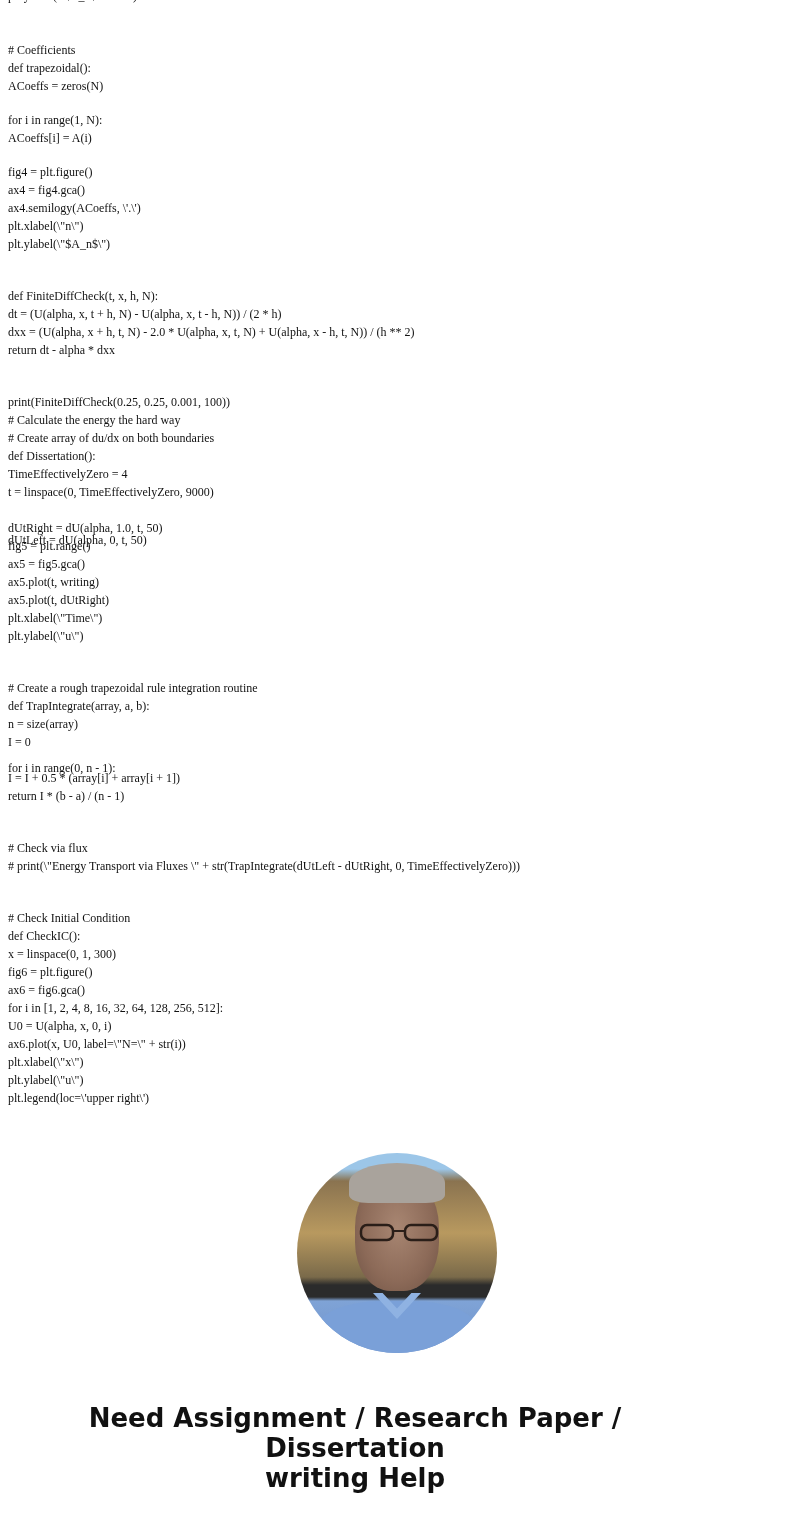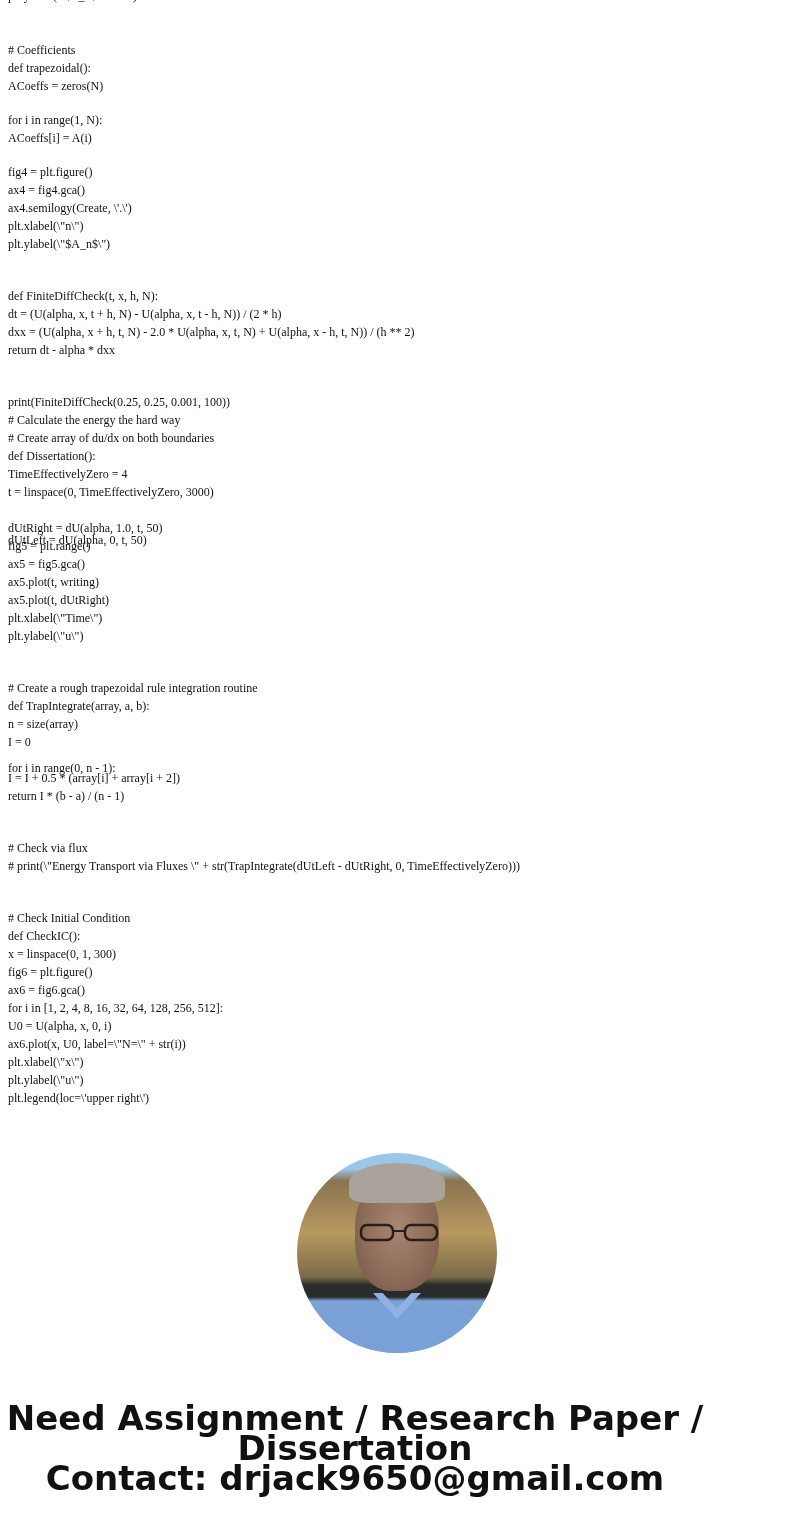--- a/index.html
+++ b/index.html
@@ -29,63 +29,63 @@
   .avatar .shirt {
     position:absolute; left:20px; top:148px; width:160px; height:70px;
     border-radius:40% 40% 0 0; background:#7aa0d8;
   }
   .avatar .collar {
     position:absolute; left:76px; top:140px; width:48px; height:26px;
     background:#8fb2e2; clip-path: polygon(0 0, 50% 100%, 100% 0, 80% 0, 50% 60%, 20% 0);
   }
   .promo {
     position:absolute; left:0; top:1403px; width:710px; text-align:center;
-    font-family:"DejaVu Sans", sans-serif; font-weight:bold; font-size:34px; line-height:30px;
+    font-family:"DejaVu Sans", sans-serif; font-weight:bold; font-size:26px; line-height:30px;
     color:#111111;
   }
 </style>
 </head>
 <body>
 
 <div>
   <div class="code-line" style="top:-13px">plt.ylabel(\"$L_2$ Error\")</div>
   <div class="code-line" style="top:41px"># Coefficients</div>
   <div class="code-line" style="top:59px">def trapezoidal():</div>
   <div class="code-line" style="top:77px">ACoeffs = zeros(N)</div>
   <div class="code-line" style="top:111px">for i in range(1, N):</div>
   <div class="code-line" style="top:129px">ACoeffs[i] = A(i)</div>
   <div class="code-line" style="top:163px">fig4 = plt.figure()</div>
   <div class="code-line" style="top:181px">ax4 = fig4.gca()</div>
-  <div class="code-line" style="top:199px">ax4.semilogy(Create, \'.\')</div>
+  <div class="code-line" style="top:199px">ax4.semilogy(ACoeffs, \'.\')</div>
   <div class="code-line" style="top:217px">plt.xlabel(\"n\")</div>
   <div class="code-line" style="top:235px">plt.ylabel(\"$A_n$\")</div>
   <div class="code-line" style="top:287px">def FiniteDiffCheck(t, x, h, N):</div>
   <div class="code-line" style="top:305px">dt = (U(alpha, x, t + h, N) - U(alpha, x, t - h, N)) / (2 * h)</div>
   <div class="code-line" style="top:323px">dxx = (U(alpha, x + h, t, N) - 2.0 * U(alpha, x, t, N) + U(alpha, x - h, t, N)) / (h ** 2)</div>
   <div class="code-line" style="top:341px">return dt - alpha * dxx</div>
   <div class="code-line" style="top:393px">print(FiniteDiffCheck(0.25, 0.25, 0.001, 100))</div>
   <div class="code-line" style="top:411px"># Calculate the energy the hard way</div>
   <div class="code-line" style="top:429px"># Create array of du/dx on both boundaries</div>
   <div class="code-line" style="top:447px">def Dissertation():</div>
   <div class="code-line" style="top:465px">TimeEffectivelyZero = 4</div>
-  <div class="code-line" style="top:483px">t = linspace(0, TimeEffectivelyZero, 3000)</div>
+  <div class="code-line" style="top:483px">t = linspace(0, TimeEffectivelyZero, 9000)</div>
   <div class="code-line" style="top:531px">dUtLeft = dU(alpha, 0, t, 50)</div>
   <div class="code-line" style="top:519px">dUtRight = dU(alpha, 1.0, t, 50)</div>
   <div class="code-line" style="top:537px">fig5 = plt.range()</div>
   <div class="code-line" style="top:555px">ax5 = fig5.gca()</div>
   <div class="code-line" style="top:573px">ax5.plot(t, writing)</div>
   <div class="code-line" style="top:591px">ax5.plot(t, dUtRight)</div>
   <div class="code-line" style="top:609px">plt.xlabel(\"Time\")</div>
   <div class="code-line" style="top:627px">plt.ylabel(\"u\")</div>
   <div class="code-line" style="top:679px"># Create a rough trapezoidal rule integration routine</div>
   <div class="code-line" style="top:697px">def TrapIntegrate(array, a, b):</div>
   <div class="code-line" style="top:715px">n = size(array)</div>
   <div class="code-line" style="top:733px">I = 0</div>
   <div class="code-line" style="top:759px">for i in range(0, n - 1):</div>
-  <div class="code-line" style="top:769px">I = I + 0.5 * (array[i] + array[i + 2])</div>
+  <div class="code-line" style="top:769px">I = I + 0.5 * (array[i] + array[i + 1])</div>
   <div class="code-line" style="top:787px">return I * (b - a) / (n - 1)</div>
   <div class="code-line" style="top:839px"># Check via flux</div>
   <div class="code-line" style="top:857px"># print(\"Energy Transport via Fluxes \" + str(TrapIntegrate(dUtLeft - dUtRight, 0, TimeEffectivelyZero)))</div>
   <div class="code-line" style="top:909px"># Check Initial Condition</div>
   <div class="code-line" style="top:927px">def CheckIC():</div>
   <div class="code-line" style="top:945px">x = linspace(0, 1, 300)</div>
   <div class="code-line" style="top:963px">fig6 = plt.figure()</div>
   <div class="code-line" style="top:981px">ax6 = fig6.gca()</div>
   <div class="code-line" style="top:999px">for i in [1, 2, 4, 8, 16, 32, 64, 128, 256, 512]:</div>
   <div class="code-line" style="top:1017px">U0 = U(alpha, x, 0, i)</div>
@@ -102,14 +102,14 @@
   <div class="hair"></div>
   <svg class="glasses" viewBox="0 0 80 20">
     <rect x="2" y="2" width="32" height="15" rx="6" fill="none" stroke="#2a1e18" stroke-width="2.5"></rect>
     <rect x="46" y="2" width="32" height="15" rx="6" fill="none" stroke="#2a1e18" stroke-width="2.5"></rect>
     <line x1="34" y1="8" x2="46" y2="8" stroke="#2a1e18" stroke-width="2"></line>
   </svg>
 </div>
 
 <div class="promo">
   <div>Need Assignment / Research Paper / Dissertation</div>
-  <div>Contact: drjack9650@gmail.com</div>
+  <div>writing Help</div>
 </div>
 
 </body></html>

